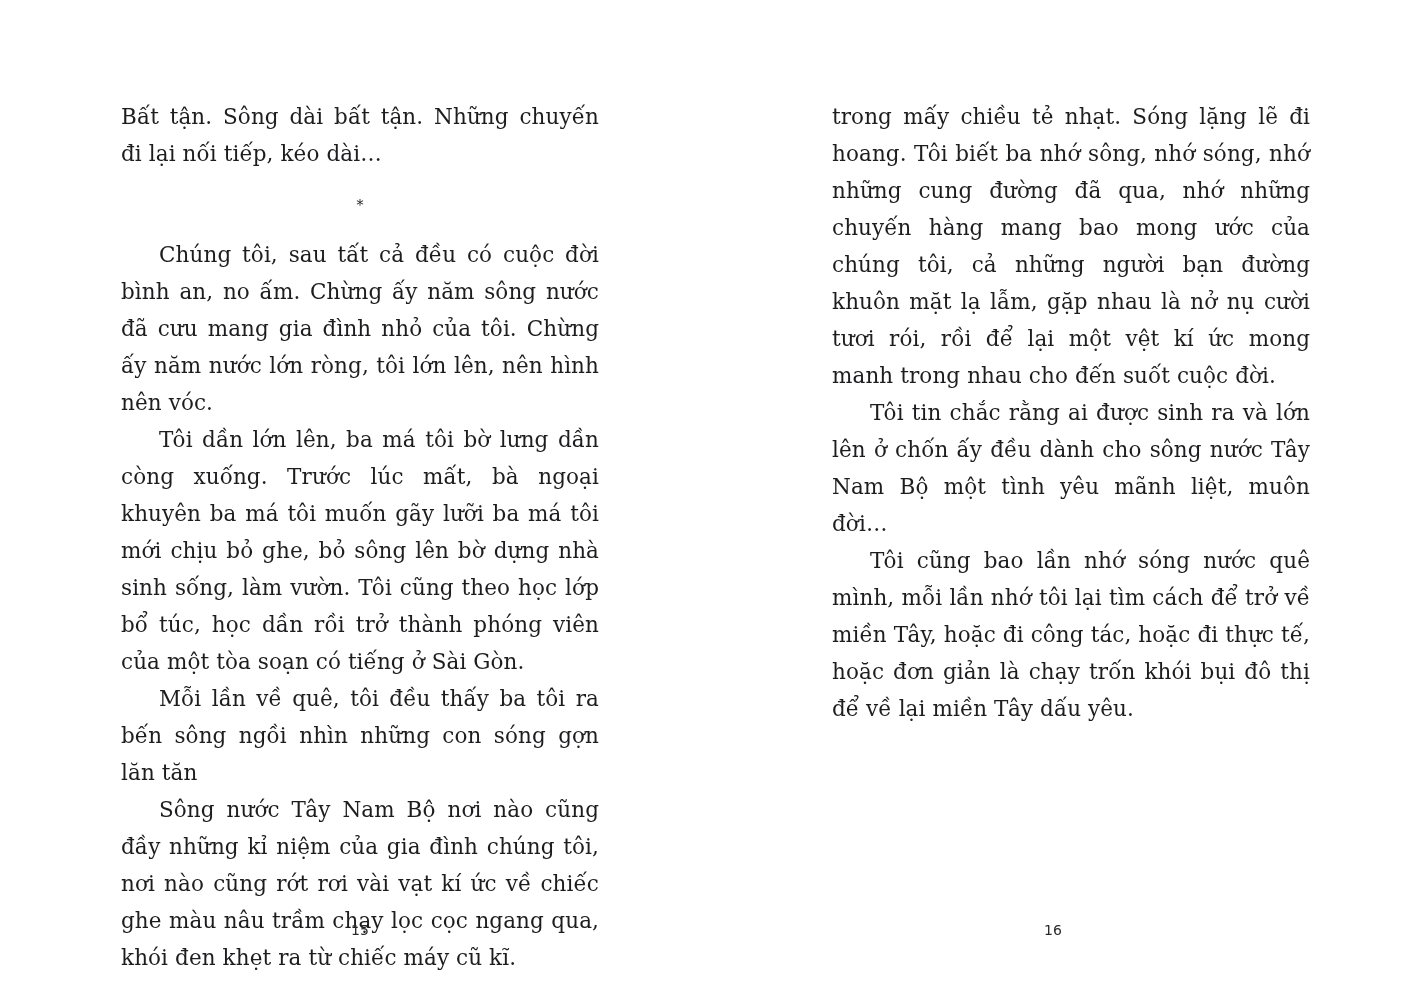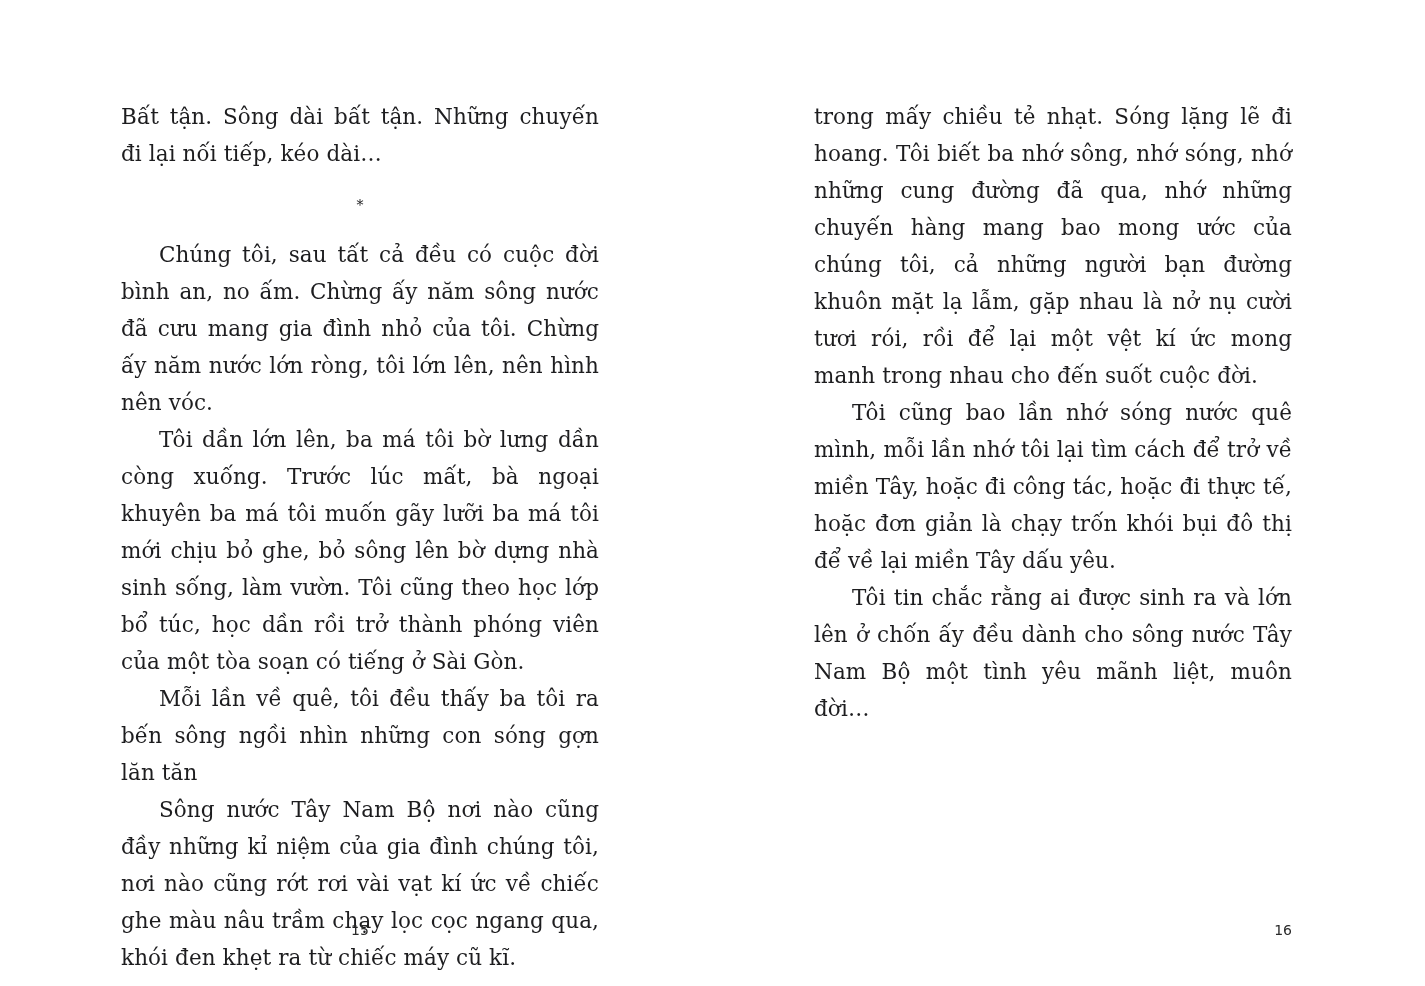--- a/index.html
+++ b/index.html
@@ -30,21 +30,21 @@
     position: absolute;
     top: 98px;
     width: 478px;
     font-size: 21.5px;
     line-height: 37px;
     text-align: justify;
     text-justify: inter-word;
     letter-spacing: 0.1px;
   }
   .page-left .text-block { left: 121px; }
-  .page-right .text-block { left: 102px; }
+  .page-right .text-block { left: 120px; }
   .text-block p {
     margin: 0;
     text-indent: 38px;
   }
   .text-block p.no-indent {
     text-indent: 0;
   }
   .separator {
     text-align: center;
     font-size: 14px;
@@ -55,21 +55,21 @@
   .page-number {
     position: absolute;
     bottom: 48px;
     width: 478px;
     text-align: center;
     font-size: 14px;
     font-family: "DejaVu Sans", "Liberation Sans", sans-serif;
     color: #2a2a2a;
   }
   .page-left .page-number { left: 121px; }
-  .page-right .page-number { left: 102px; text-align: right; }
+  .page-right .page-number { left: 102px; }
 </style>
 </head>
 <body>
 
 <div class="spread">
 
   <div class="page page-left">
     <div class="text-block">
       <p class="no-indent">Bất tận. Sông dài bất tận. Những chuyến đi lại nối tiếp, kéo dài…</p>
       <div class="separator">*</div>
@@ -77,19 +77,19 @@
       <p>Tôi dần lớn lên, ba má tôi bờ lưng dần còng xuống. Trước lúc mất, bà ngoại khuyên ba má tôi muốn gãy lưỡi ba má tôi mới chịu bỏ ghe, bỏ sông lên bờ dựng nhà sinh sống, làm vườn. Tôi cũng theo học lớp bổ túc, học dần rồi trở thành phóng viên của một tòa soạn có tiếng ở Sài Gòn.</p>
       <p>Mỗi lần về quê, tôi đều thấy ba tôi ra bến sông ngồi nhìn những con sóng gợn lăn tăn</p>
       <p>Sông nước Tây Nam Bộ nơi nào cũng đầy những kỉ niệm của gia đình chúng tôi, nơi nào cũng rớt rơi vài vạt kí ức về chiếc ghe màu nâu trầm chạy lọc cọc ngang qua, khói đen khẹt ra từ chiếc máy cũ kĩ.</p>
     </div>
     <div class="page-number">15</div>
   </div>
 
   <div class="page page-right">
     <div class="text-block">
       <p class="no-indent">trong mấy chiều tẻ nhạt. Sóng lặng lẽ đi hoang. Tôi biết ba nhớ sông, nhớ sóng, nhớ những cung đường đã qua, nhớ những chuyến hàng mang bao mong ước của chúng tôi, cả những người bạn đường khuôn mặt lạ lẫm, gặp nhau là nở nụ cười tươi rói, rồi để lại một vệt kí ức mong manh trong nhau cho đến suốt cuộc đời.</p>
+      <p>Tôi tin chắc rằng ai được sinh ra và lớn lên ở chốn ấy đều dành cho sông nước Tây Nam Bộ một tình yêu mãnh liệt, muôn đời…</p>
       <p>Tôi cũng bao lần nhớ sóng nước quê mình, mỗi lần nhớ tôi lại tìm cách để trở về miền Tây, hoặc đi công tác, hoặc đi thực tế, hoặc đơn giản là chạy trốn khói bụi đô thị để về lại miền Tây dấu yêu.</p>
-      <p>Tôi tin chắc rằng ai được sinh ra và lớn lên ở chốn ấy đều dành cho sông nước Tây Nam Bộ một tình yêu mãnh liệt, muôn đời…</p>
     </div>
     <div class="page-number">16</div>
   </div>
 
 </div>
 
 </body></html>

